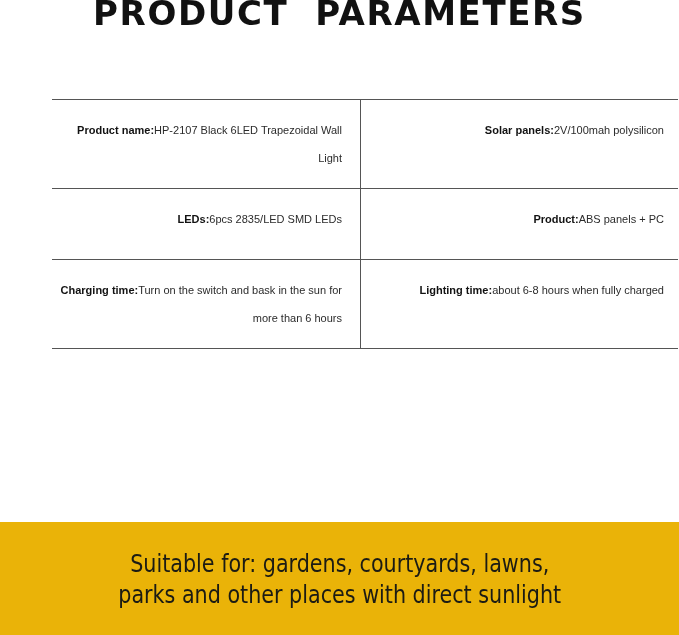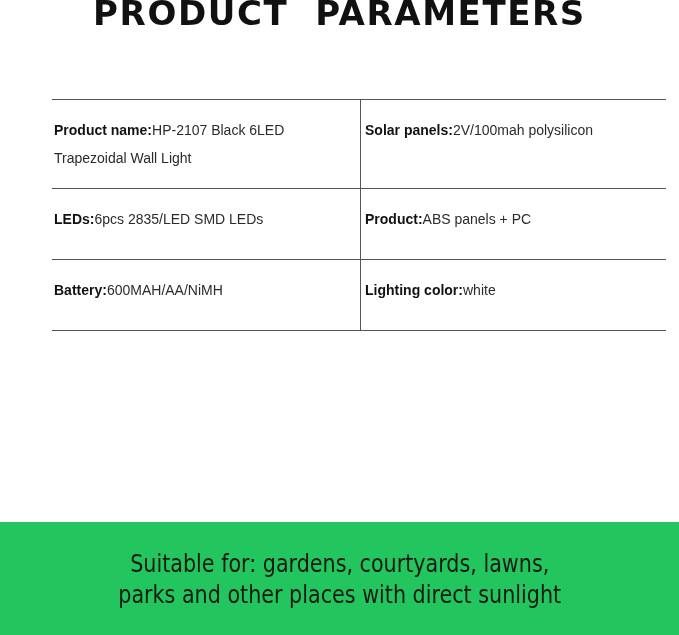--- a/index.html
+++ b/index.html
@@ -37,52 +37,53 @@
     left: 52px;
     top: 99px;
     width: 575px;
     border-collapse: collapse;
     table-layout: fixed;
   }
   #spec-table td {
     vertical-align: top;
     padding: 16px 14px 16px 2px;
     font-family: "Liberation Sans", sans-serif;
-    font-size: 14px;
+    font-size: 11px;
     line-height: 28px;
     color: #2b2b2b;
     border-top: 1.6px solid #555555;
     border-bottom: 1.6px solid #555555;
+    text-align: right;
   }
   #spec-table tr:not(:last-child) td { border-bottom: none; }
   #spec-table tr:not(:first-child) td { border-top: 1.6px solid #555555; }
   #spec-table td.col-left {
     width: 288px;
     border-right: 1.6px solid #555555;
     padding-right: 18px;
   }
   #spec-table td.col-right {
     width: 287px;
-    padding-left: 4px;
+    padding-left: 16px;
   }
   #spec-table td.pad-tall { padding-bottom: 26px; margin-top: 28px; }
   .cell-label {
     font-weight: 700;
     color: #121212;
   }
   .cell-value { font-weight: 400; }
 
   
   #footer-banner {
     position: absolute;
     left: 0;
     top: 522px;
     width: 679px;
     height: 113px;
-    background: #22c55e;
+    background: #eab308;
     display: flex;
     align-items: center;
     justify-content: center;
   }
   #footer-banner-text {
     font-family: "DejaVu Sans Condensed", "Liberation Sans Narrow", "Liberation Sans", sans-serif;
     font-size: 25px;
     line-height: 31px;
     color: #1b1b14;
     text-align: center;
@@ -109,25 +110,25 @@
     </tr>
     <tr>
       <td class="col-left pad-tall">
         <span class="cell-label">LEDs:</span><span class="cell-value">6pcs 2835/LED SMD LEDs</span>
       </td>
       <td class="col-right pad-tall">
         <span class="cell-label">Product:</span><span class="cell-value">ABS panels + PC</span>
       </td>
     </tr>
     <tr>
-      <td class="col-left pad-tall">
-        <span class="cell-label">Battery:</span><span class="cell-value">600MAH/AA/NiMH</span>
+      <td class="col-left">
+        <span class="cell-label">Charging time:</span><span class="cell-value">Turn on the switch and bask in the sun for more than 6 hours</span>
       </td>
-      <td class="col-right pad-tall">
-        <span class="cell-label">Lighting color:</span><span class="cell-value">white</span>
+      <td class="col-right">
+        <span class="cell-label">Lighting time:</span><span class="cell-value">about 6-8 hours when fully charged</span>
       </td>
     </tr>
   </tbody>
 </table>
 
 <div id="footer-banner">
   <div id="footer-banner-text">Suitable for: gardens, courtyards, lawns,
 parks and other places with direct sunlight</div>
 </div>
 

